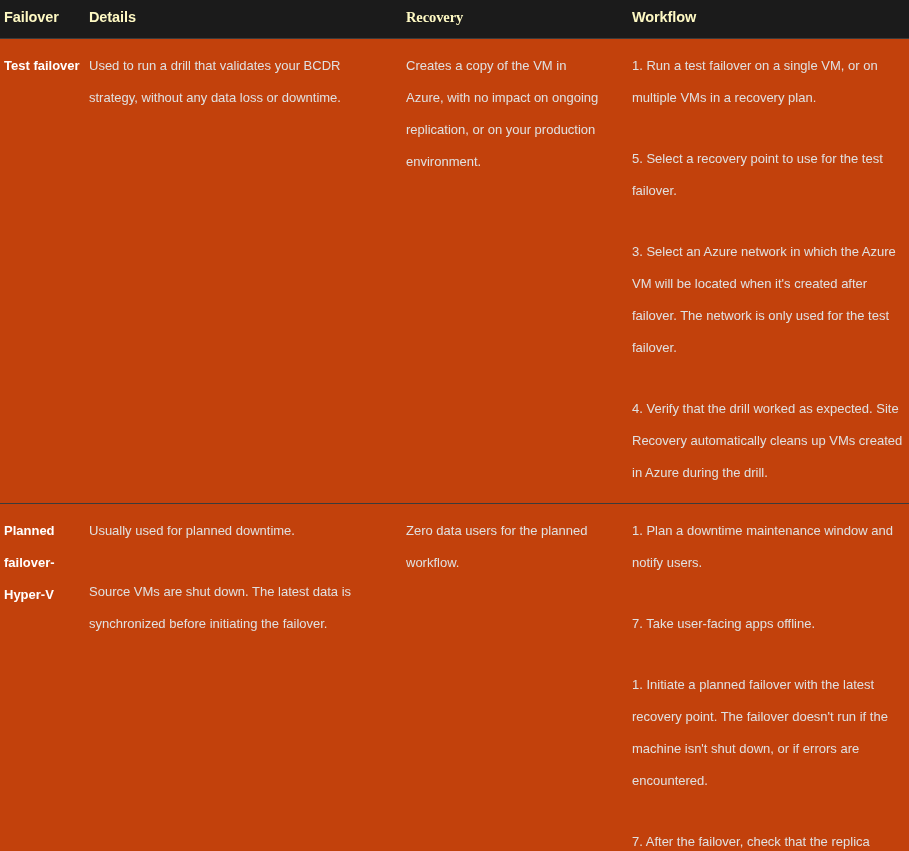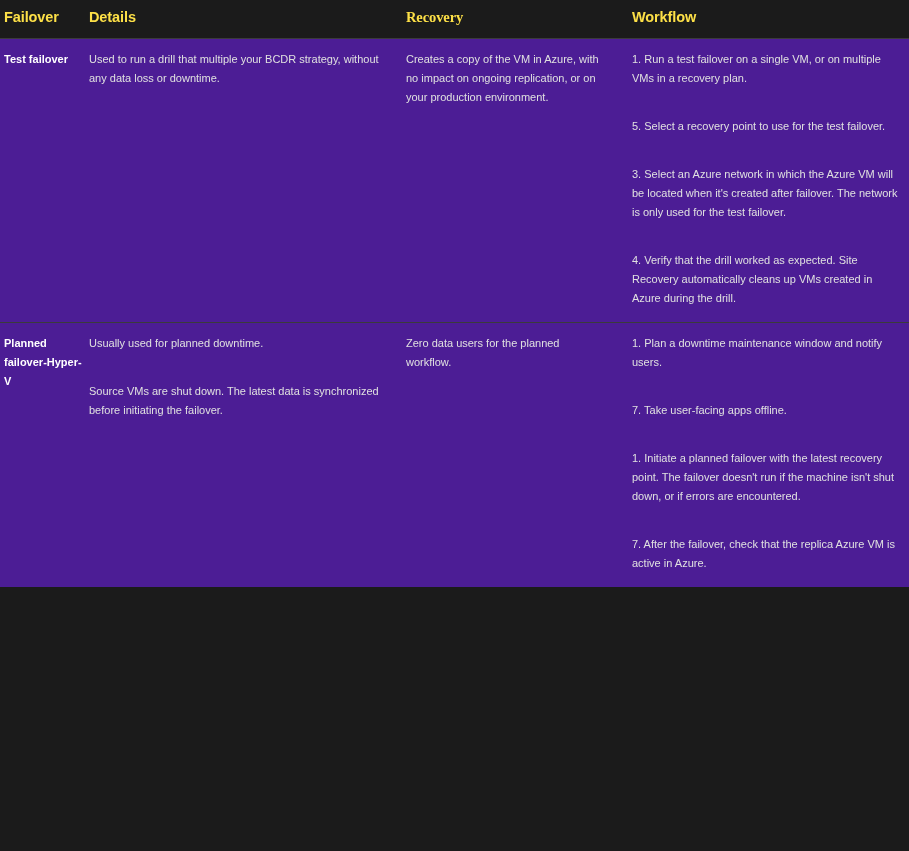--- a/index.html
+++ b/index.html
@@ -25,39 +25,39 @@
   .doc-table col.c-failover { width: 89px; }
   .doc-table col.c-details  { width: 317px; }
   .doc-table col.c-recovery { width: 226px; }
   .doc-table col.c-workflow { width: 277px; }
 
   thead th {
     text-align: left;
     vertical-align: top;
     font-size: 14.5px;
     font-weight: 700;
-    color: #fde047;
+    color: #fef9c3;
     letter-spacing: -0.1px;
     padding: 9px 16px 12px 4px;
     border-bottom: 1px solid #3b3b3b;
     background: #1b1b1b;
   }
 
   thead th.th-details  { padding-left: 0; }
   thead th.th-recovery { padding-left: 0; font-family: Liberation Serif, serif; }
   thead th.th-workflow { padding-left: 0; }
 
   tbody td {
     vertical-align: top;
-    font-size: 11px;
-    line-height: 19px;
+    font-size: 13px;
+    line-height: 32px;
     color: #e0e0e0;
     padding: 11px 20px 14px 4px;
     border-bottom: 1px solid #3b3b3b;
-    background: #4c1d95;
+    background: #c2410c;
   }
 
   tbody tr:last-child td {
     border-bottom: none;
   }
 
   tbody td.cell-failover {
     font-weight: 700;
     color: #ffffff;
     padding-right: 6px;
@@ -96,21 +96,21 @@
       <th class="th-details">Details</th>
       <th class="th-recovery">Recovery</th>
       <th class="th-workflow">Workflow</th>
     </tr>
   </thead>
   <tbody>
 
     <tr>
       <td class="cell-failover">Test failover</td>
       <td class="cell-details">
-          <p class="para">Used to run a drill that multiple your BCDR strategy, without any data loss or downtime.</p>
+          <p class="para">Used to run a drill that validates your BCDR strategy, without any data loss or downtime.</p>
         </td>
       <td class="cell-recovery">
           <p class="para">Creates a copy of the VM in Azure, with no impact on ongoing replication, or on your production environment.</p>
         </td>
       <td class="cell-workflow">
           <p class="para">1. Run a test failover on a single VM, or on multiple VMs in a recovery plan.</p>
           <p class="para">5. Select a recovery point to use for the test failover.</p>
           <p class="para">3. Select an Azure network in which the Azure VM will be located when it's created after failover. The network is only used for the test failover.</p>
           <p class="para">4. Verify that the drill worked as expected. Site Recovery automatically cleans up VMs created in Azure during the drill.</p>
         </td>

